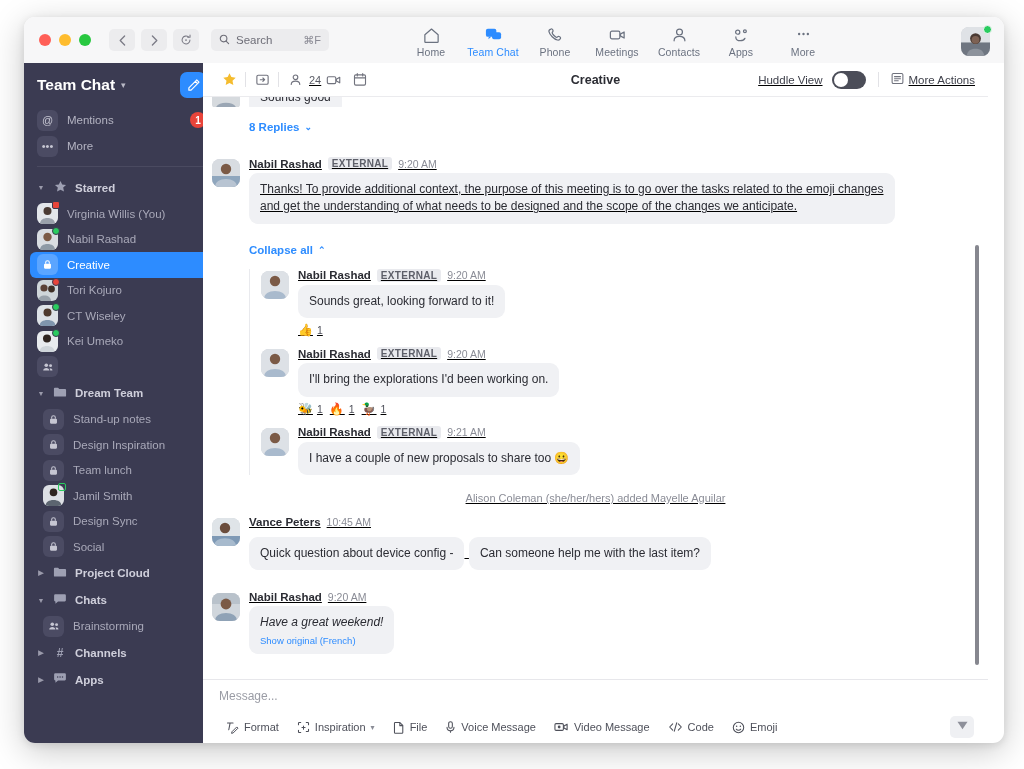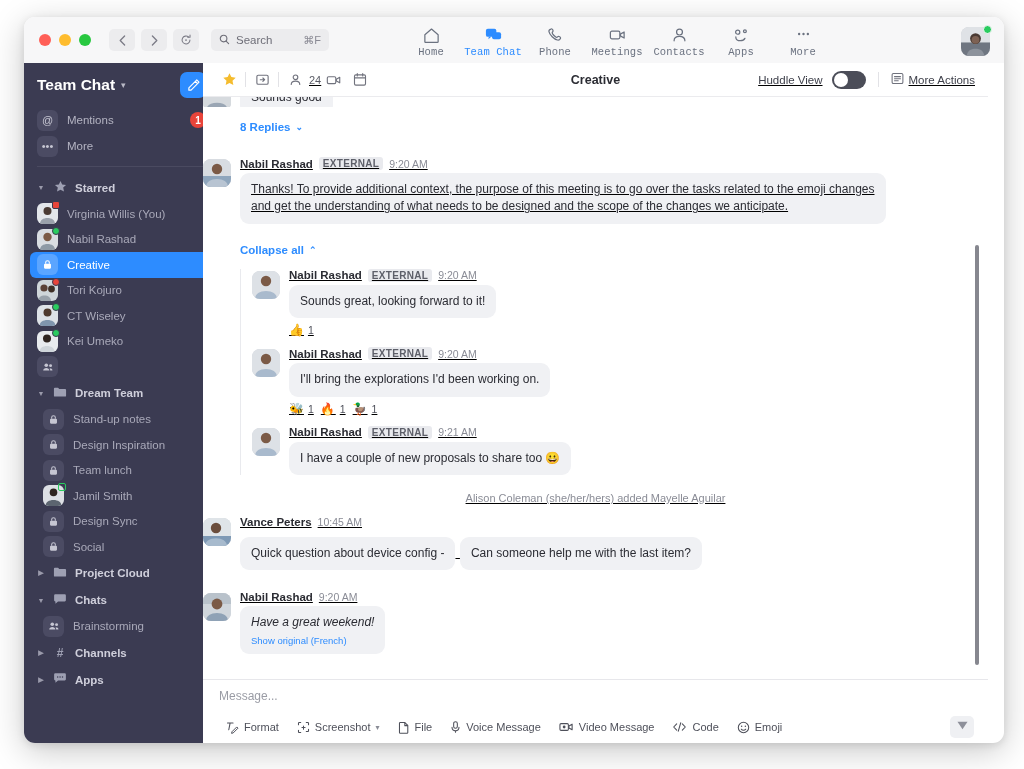--- a/index.html
+++ b/index.html
@@ -56,21 +56,20 @@
 
   .topnav {
     position: absolute; left: 376px; top: 4px;
     display: flex; gap: 0;
   }
   .topnav-item {
     width: 62px;
     display: flex; flex-direction: column; align-items: center;
     gap: 2px; padding-top: 5px;
     color: #6b7280;
-    font-family: Liberation Mono, monospace;
   }
   .topnav-item .tn-label { font-size: 10.5px; letter-spacing: .1px; }
   .topnav-item.active { color: #2d8cff; }
   .topnav-item svg { display: block; }
 
   .me-avatar {
     position: absolute; right: 14px; top: 10px;
     width: 29px; height: 29px; border-radius: 8px;
     overflow: hidden; background: #c9cdd4;
   }
@@ -213,21 +212,21 @@
     width: 14px; height: 14px; border-radius: 50%;
     background: #fff;
   }
   .hd-more { display: flex; align-items: center; gap: 5px; }
 
   
   .msgs {
     position: relative;
     height: 582px; width: 785px;
     overflow: hidden;
-    padding: 0 0;
+    padding: 0 9px;
   }
   .scroll-track {
     position: absolute; right: 4px; top: 0;
     width: 6px; height: 582px;
   }
   .scroll-thumb {
     position: absolute; right: 5px; top: 148px;
     width: 4px; height: 420px; border-radius: 2px;
     background: #86878f;
   }
@@ -922,21 +921,21 @@
           </span>
           <span>Format</span>
         </div>
         <div class="tool">
           <span>
             <svg width="13" height="13" viewBox="0 0 14 14">
                   <path d="M1.6 4V2.4a.8.8 0 0 1 .8-.8H4M10 1.6h1.6a.8.8 0 0 1 .8.8V4M12.4 9v1.6a.8.8 0 0 1-.8.8H10M4 12.4H2.4a.8.8 0 0 1-.8-.8V10" fill="none" stroke="#4e505a" stroke-width="1.15" stroke-linecap="round"></path>
                   <path d="M7 5.4v3.4M5.3 7.1h3.4" stroke="#4e505a" stroke-width="1.1" stroke-linecap="round"></path>
                 </svg>
           </span>
-          <span>Screenshot</span>
+          <span>Inspiration</span>
           <span style="font-size:8px;color:#8a8c96;">▾</span>
         </div>
         <div class="tool">
           <span>
             <svg width="12" height="13" viewBox="0 0 13 14">
                   <path d="M2.4 1.6h5l3.2 3.2v7.6a.8.8 0 0 1-.8.8h-7.4a.8.8 0 0 1-.8-.8V2.4a.8.8 0 0 1 .8-.8z" fill="none" stroke="#4e505a" stroke-width="1.15" stroke-linejoin="round"></path>
                   <path d="M7.4 1.6v3.4h3.2" fill="none" stroke="#4e505a" stroke-width="1.15" stroke-linejoin="round"></path>
                 </svg>
           </span>
           <span>File</span>

